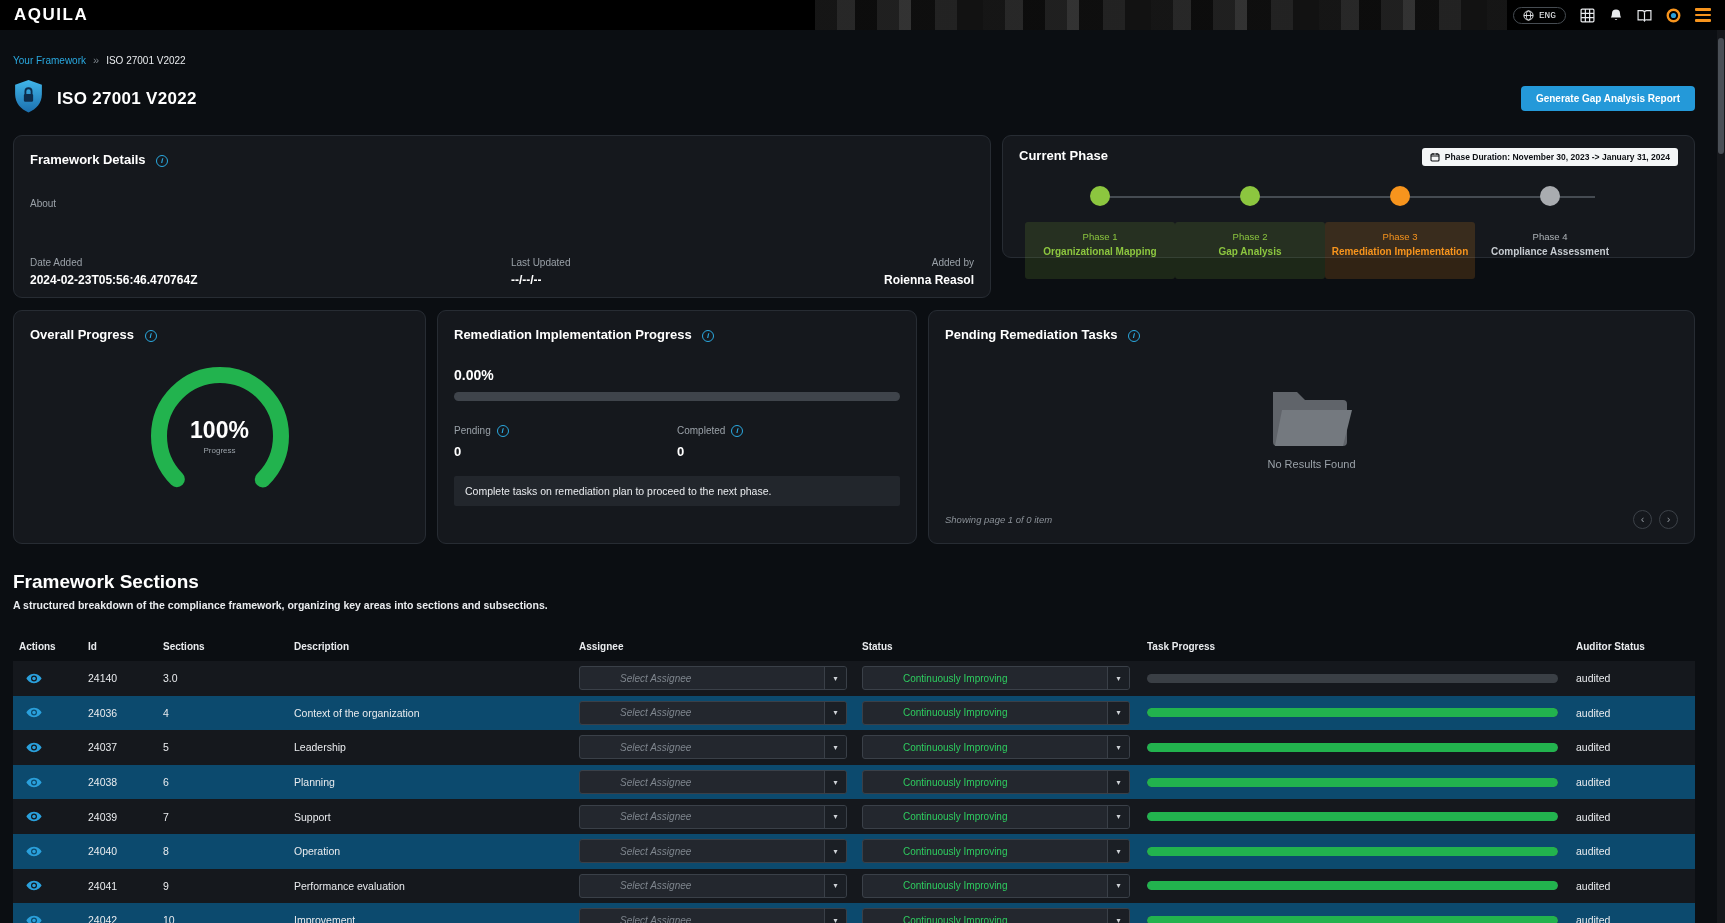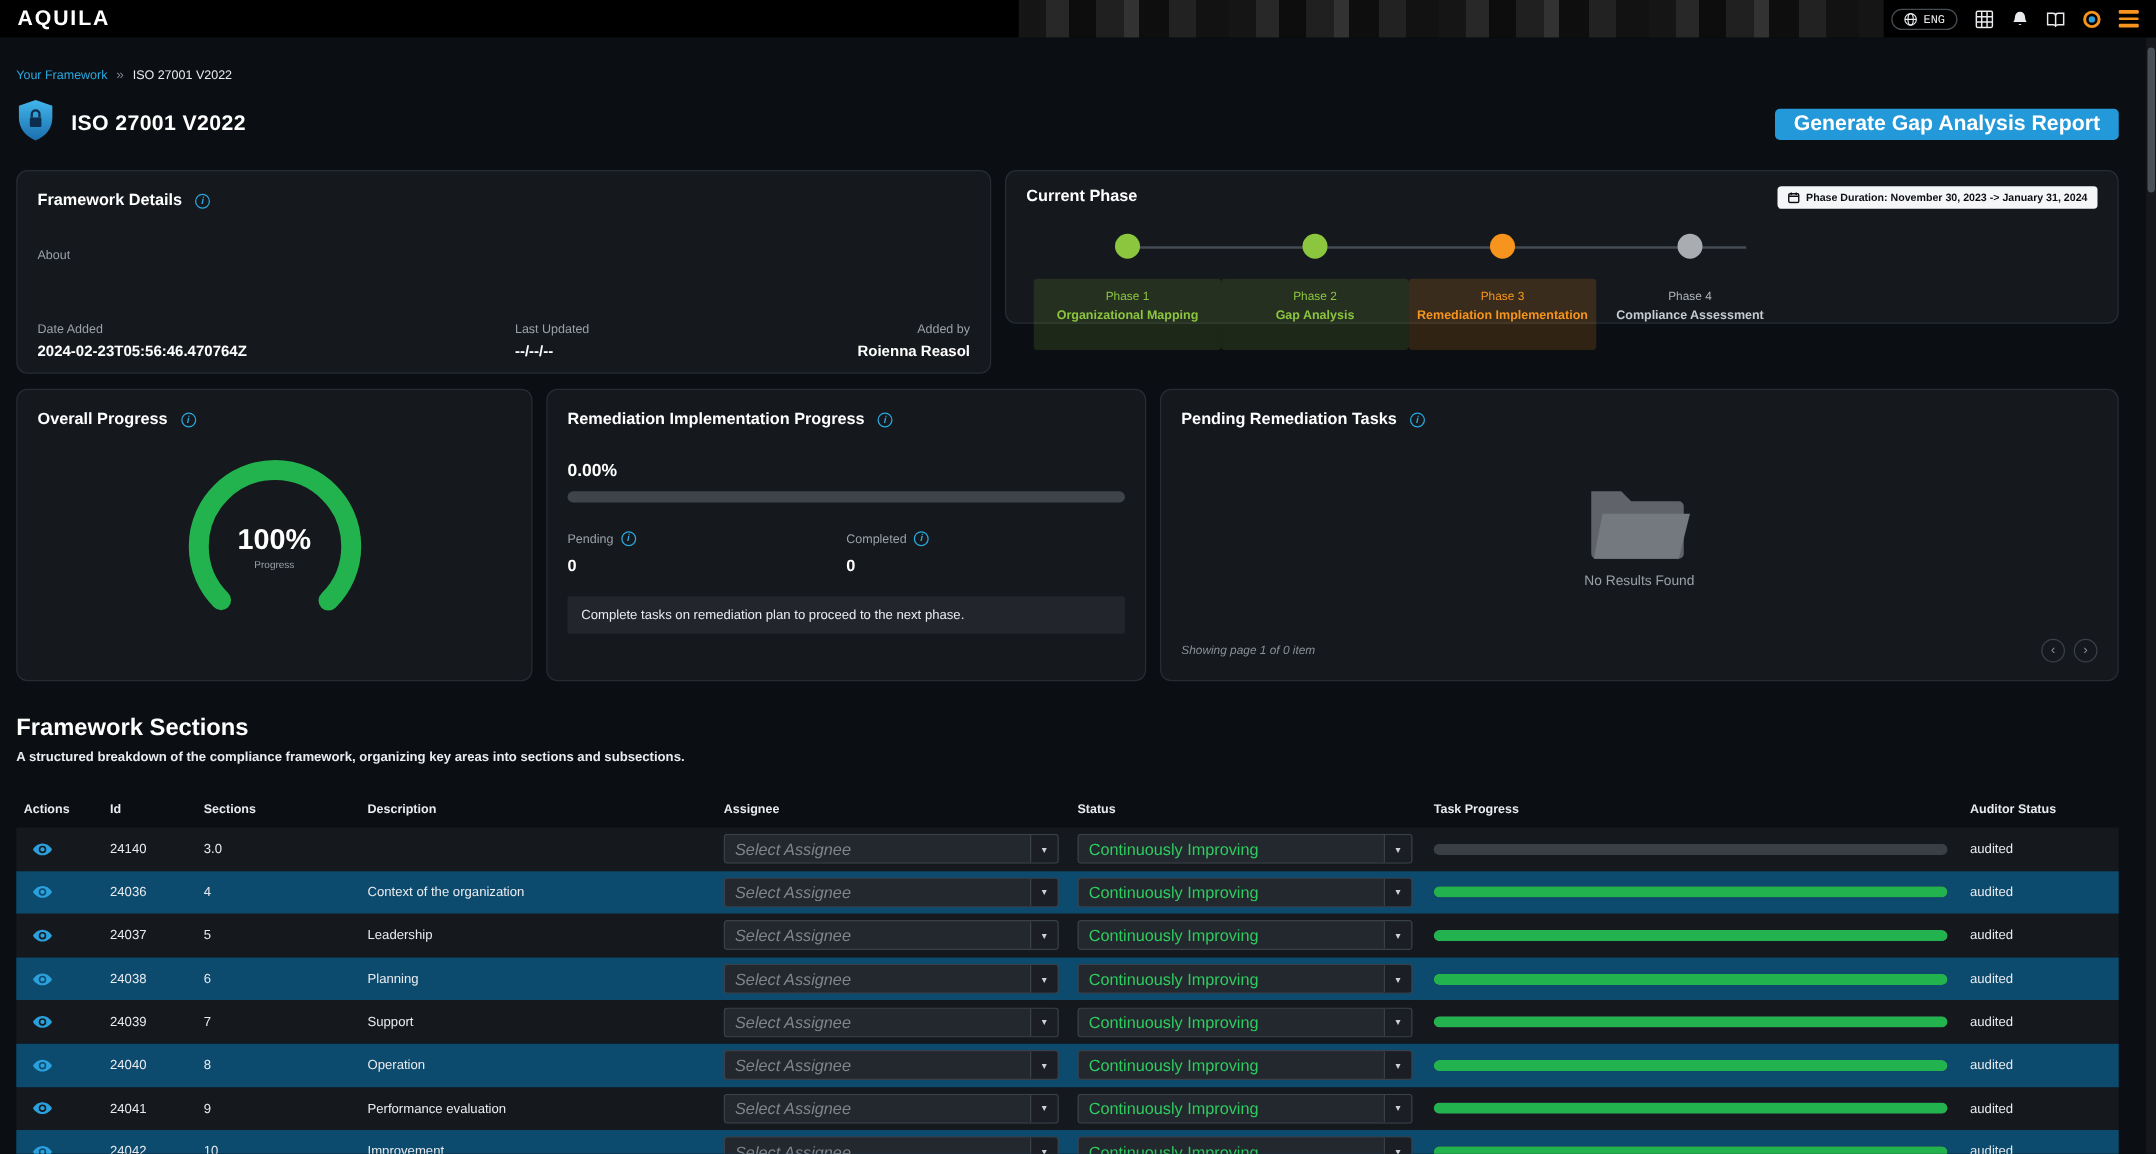--- a/index.html
+++ b/index.html
@@ -28,34 +28,34 @@
   
   .content { position:absolute; left:13px; top:30px; width:1682px; }
   .breadcrumb { margin-top:24px; font-size:10px; display:flex; align-items:center; gap:7px; }
   .bc-link { color:#29a8df; cursor:pointer; }
   .bc-sep { color:#7c838a; font-size:11px; }
   .bc-cur { color:#e9ebee; }
 
   .title-row { margin-top:13px; display:flex; align-items:center; }
   .page-title { font-size:17px; font-weight:bold; margin-left:13px; letter-spacing:.3px; }
   .gen-btn { margin-left:auto; background:#2499d9; color:#fff; border:none; border-radius:4px;
-             height:25px; padding:0 15px; font-size:17px; font-weight:bold; cursor:pointer;
+             height:25px; padding:0 15px; font-size:10px; font-weight:bold; cursor:pointer;
              font-family:"Liberation Sans",sans-serif; }
 
   .card { background:#15181d; border:1px solid #272c33; border-radius:9px; padding:14px 16px; }
   .card-title { font-size:13px; font-weight:bold; color:#fff; }
   .info { display:inline-block; width:12px; height:12px; border:1px solid #2aa9e0; border-radius:50%;
           color:#2aa9e0; font-size:8px; line-height:10px; text-align:center; font-weight:bold;
           font-style:italic; margin-left:6px; vertical-align:1px; }
 
   .row1 { margin-top:17px; display:flex; gap:11px; }
   .row2 { margin-top:12px; display:flex; gap:11px; }
 
   
-  .fd-card { width:780px; height:163px; display:flex; flex-direction:column; }
+  .fd-card { width:978px; height:163px; display:flex; flex-direction:column; }
   .fd-about { margin-top:30px; font-size:10px; color:#9aa1a8; }
   .fd-bottom { margin-top:auto; display:flex; justify-content:space-between; align-items:flex-end; }
   .stat-label { font-size:10px; color:#9aa1a8; margin-bottom:5px;margin-top:48px; }
   .stat-value { font-size:12px; font-weight:bold; color:#fff; }
   .fd-right { text-align:right; }
 
   
   .cp-card { flex:1; height:123px; padding:12px 16px; }
   .cp-head { display:flex; justify-content:space-between; align-items:flex-start; }
   .dur-badge { background:#f4f6f7; color:#0c0f13; border-radius:3px; padding:4px 8px;
@@ -112,21 +112,21 @@
   .thead, .trow { display:grid; grid-template-columns:69px 75px 131px 285px 283px 285px 429px 1fr; align-items:center; }
   .thead { height:30px; font-size:10px; font-weight:bold; color:#e9ebee; }
   .thead > span { padding-left:6px; }
   .trow { height:34.6px; background:#15181d; font-size:10.5px; color:#e9ebee; }
   .trow.alt { background:#0c4a6e; }
   .td { padding-left:6px; overflow:hidden; white-space:nowrap; }
   .c-actions { padding-left:13px; display:flex; align-items:center; }
   .eye { cursor:pointer; display:flex; }
   .select { width:268px; height:24px; background:#23272e; border:1px solid #3a4048; border-radius:3px;
             display:flex; align-items:center; overflow:hidden; cursor:pointer; }
-  .select .txt { flex:1; padding:0 8px; font-size:13px; white-space:nowrap; overflow:hidden; }
+  .select .txt { flex:1; padding:0 8px; font-size:10px; white-space:nowrap; overflow:hidden;margin-left:32px; }
   .ph { color:#7e858d; font-style:italic; }
   .stx { color:#2ecc5f; }
   .caret-box { width:22px; align-self:stretch; display:flex; align-items:center; justify-content:center;
                background:#1b1f25; border-left:1px solid #3a4048; color:#cfd3d7; font-size:8px; }
   .pbar { width:411px; height:9px; border-radius:5px; background:#3a3f45; overflow:hidden; }
   .pfill { height:100%; background:#22b34e; border-radius:5px; }
 </style>
 </head>
 <body>
 

